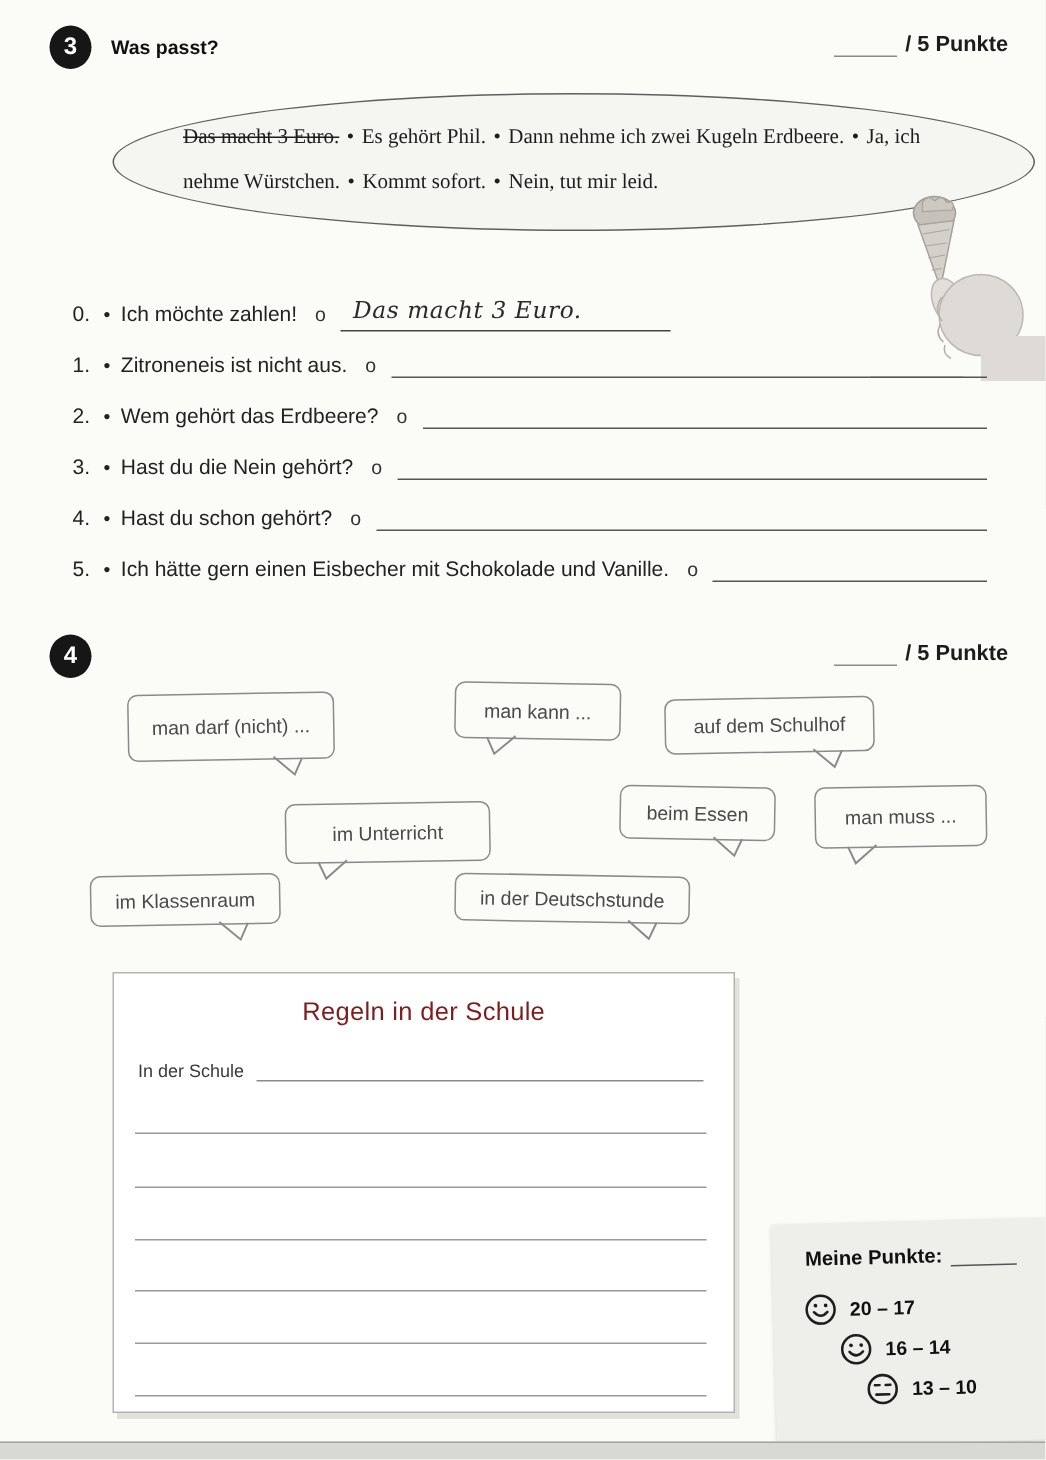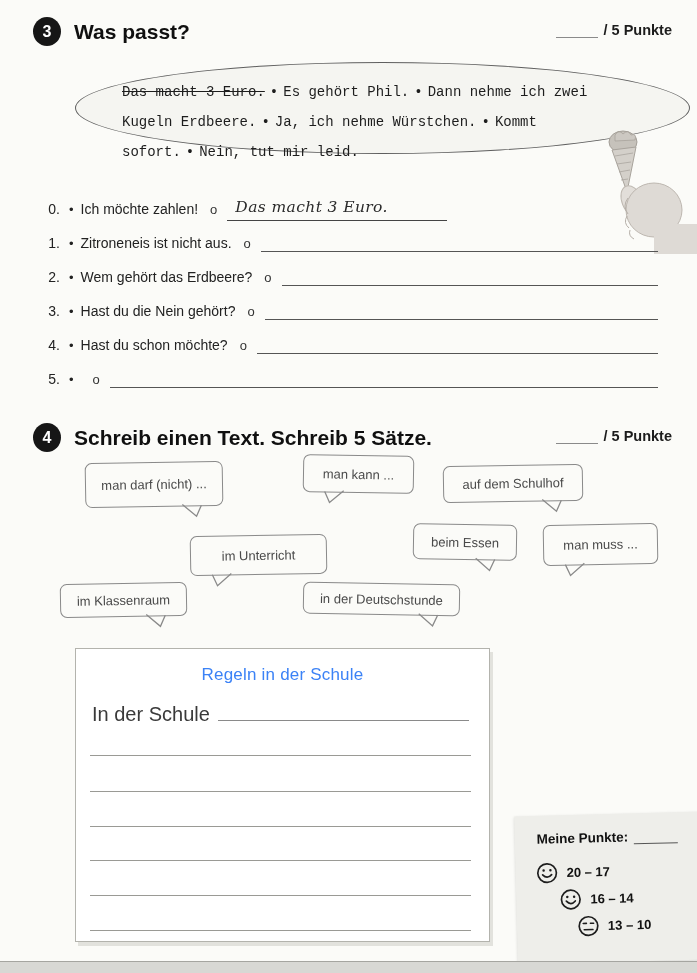--- a/index.html
+++ b/index.html
@@ -3,28 +3,28 @@
 <meta charset="utf-8">
 <style>
   html,body{margin:0;padding:0;}
   body{background:#e9e9e6;font-family:"Liberation Sans",sans-serif;}
   .page{position:relative;width:697px;height:973px;background:#fbfbf8;overflow:hidden;color:#1c1c1c;}
 
   
   .ex-header{position:absolute;left:33px;display:flex;align-items:center;}
   .num-circle{width:28px;height:29px;border-radius:50%;background:#161616;color:#fff;
     display:flex;align-items:center;justify-content:center;font-weight:bold;font-size:16px;}
-  .ex-title{margin-left:13px;font-weight:bold;font-size:21px;color:#101010;}
+  .ex-title{margin-left:13px;font-weight:bold;font-size:13px;color:#101010;}
   .points{position:absolute;right:25px;display:flex;align-items:flex-end;font-weight:bold;font-size:14.5px;}
   .points .blank{width:42px;border-bottom:1.4px solid #8a8a8a;height:14px;margin-right:6px;}
 
   
   .oval{position:absolute;left:75px;top:62px;width:615px;height:92px;border:1.6px solid #5f5f5f;
     border-radius:50% / 50%;background:#f5f5f1;box-sizing:border-box;}
-  .oval-text{padding:14px 48px 0 46px;font-family:Liberation Mono, monospace;font-size:14px;line-height:30px;color:#1d1d1d;}
+  .oval-text{padding:14px 48px 0 46px;font-family:Liberation Serif, serif;font-size:14px;line-height:30px;color:#1d1d1d;}
   .struck{text-decoration:line-through;}
   .sep{margin:0 5px;}
 
   
   .hand-art{position:absolute;left:570px;top:126px;width:127px;height:128px;}
   .photo-line{position:absolute;left:580px;top:251px;width:62px;height:1px;background:#a3a39e;}
 
   
   .items{position:absolute;left:40px;top:192px;width:618px;}
   .item-row{display:flex;align-items:center;height:34px;font-size:14px;color:#222;}
@@ -41,22 +41,22 @@
   .bubble{position:absolute;border:1.3px solid #8a8a8a;border-radius:7px;display:flex;
     align-items:center;justify-content:center;font-size:13px;color:#4a4a4a;box-sizing:border-box;
     background:#fbfbf8;}
   .tail{position:absolute;bottom:-13px;}
   .tail-r{right:16px;}
   .tail-l{left:16px;transform:scaleX(-1);}
 
   
   .writing-box{position:absolute;left:75px;top:648px;width:415px;height:294px;background:#fff;
     border:1px solid #b3b3ad;box-shadow:3px 4px 0 #e2e2dd;box-sizing:border-box;}
-  .wb-title{position:absolute;top:16px;left:0;right:0;text-align:center;font-size:17px;color:#3b82f6;letter-spacing:.2px;}
-  .wb-prompt{position:absolute;top:54px;left:16px;right:20px;display:flex;align-items:flex-start;font-size:20px;color:#3a3a3a;}
+  .wb-title{position:absolute;top:16px;left:0;right:0;text-align:center;font-size:17px;color:#7f1d1d;letter-spacing:.2px;}
+  .wb-prompt{position:absolute;top:54px;left:16px;right:20px;display:flex;align-items:flex-end;font-size:12px;color:#3a3a3a;}
   .wb-prompt .answer-line{margin-left:8px;border-bottom:1.1px solid #8a8a8a;}
   .writing-line{position:absolute;left:14px;right:18px;height:1px;background:#9a9a95;}
 
   
   .score-panel{position:absolute;left:516px;top:814px;width:185px;height:148px;background:#eeeeea;
     transform:rotate(-1.5deg);box-shadow:0 1px 3px rgba(0,0,0,.15);}
   .sp-header{position:absolute;left:22px;top:16px;display:flex;align-items:flex-end;font-weight:bold;font-size:13.5px;color:#111;}
   .sp-header .blank{width:44px;border-bottom:1.4px solid #555;height:13px;margin-left:5px;}
   .score-row{position:absolute;display:flex;align-items:center;gap:8px;font-weight:bold;font-size:13px;color:#111;}
 
@@ -127,36 +127,36 @@
       <span class="item-num">3.</span>
       <span class="item-bullet">•</span>
       <span class="item-q">Hast du die Nein gehört?</span>
       <span class="item-marker">o</span>
       <span class="answer-line"></span>
     </div>
 
     <div class="item-row">
       <span class="item-num">4.</span>
       <span class="item-bullet">•</span>
-      <span class="item-q">Hast du schon möchte?</span>
+      <span class="item-q">Hast du schon gehört?</span>
       <span class="item-marker">o</span>
       <span class="answer-line"></span>
     </div>
 
     <div class="item-row">
       <span class="item-num">5.</span>
       <span class="item-bullet">•</span>
+      <span class="item-q">Ich hätte gern einen Eisbecher mit Schokolade und Vanille.</span>
       <span class="item-marker">o</span>
       <span class="answer-line"></span>
     </div>
   </div>
 
   <div class="ex-header" style="top:423px;">
     <div class="num-circle">4</div>
-    <div class="ex-title">Schreib einen Text. Schreib 5 Sätze.</div>
   </div>
   <div class="points" style="top:428px;">
     <span class="blank"></span>
     <span>/ 5 Punkte</span>
   </div>
 
   <div class="bubble" style="left:85px;top:462px;width:138px;height:45px;transform:rotate(-1deg);">
     <span>man darf (nicht) ...</span>
     <svg class="tail tail-r" width="26" height="15" viewBox="0 0 26 15">
         <path d="M2 1 L16 13 L21 2" fill="none" stroke="#8a8a8a" stroke-width="1.3"></path>

